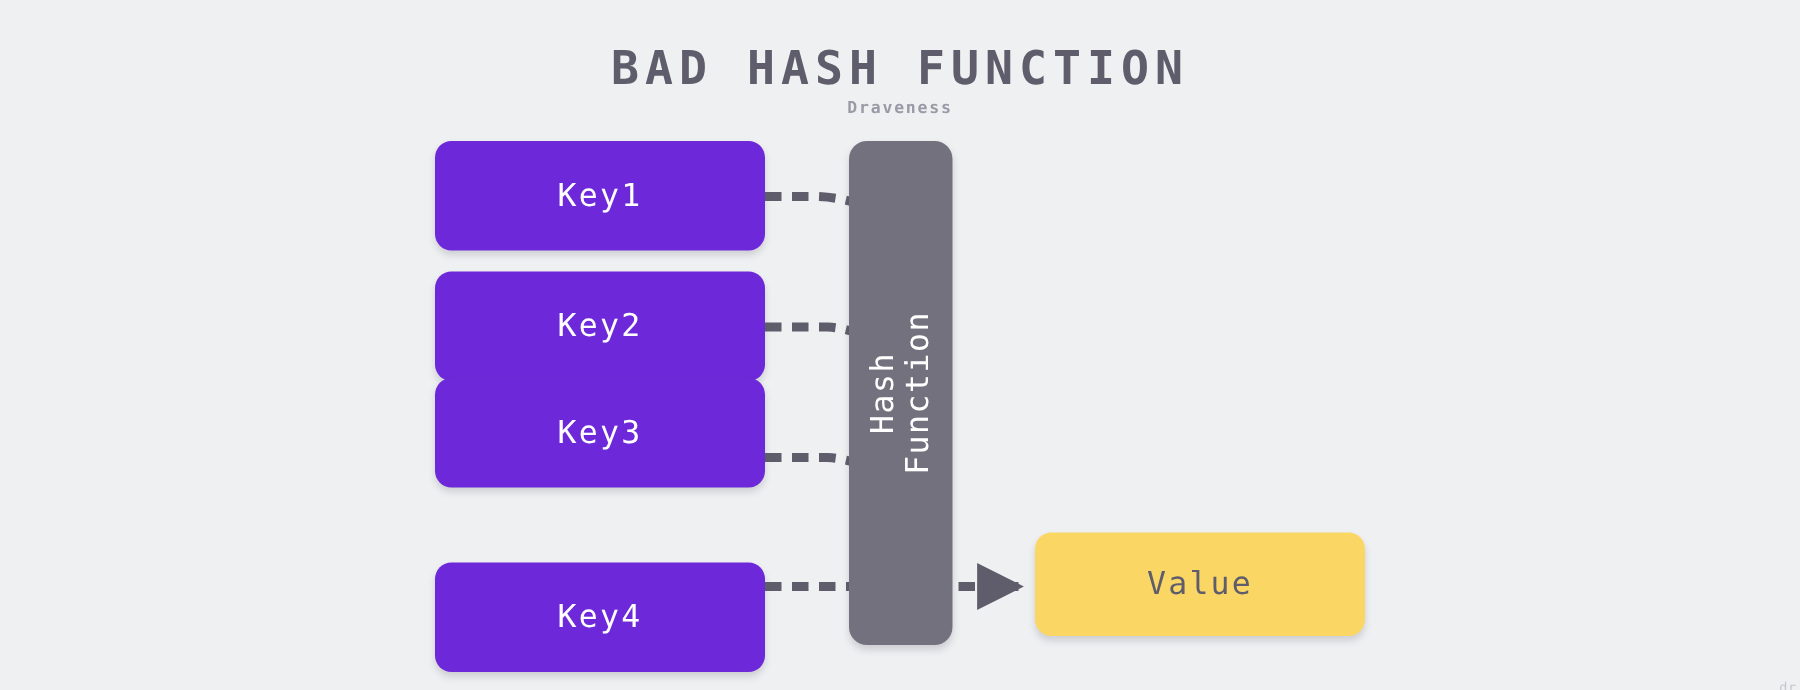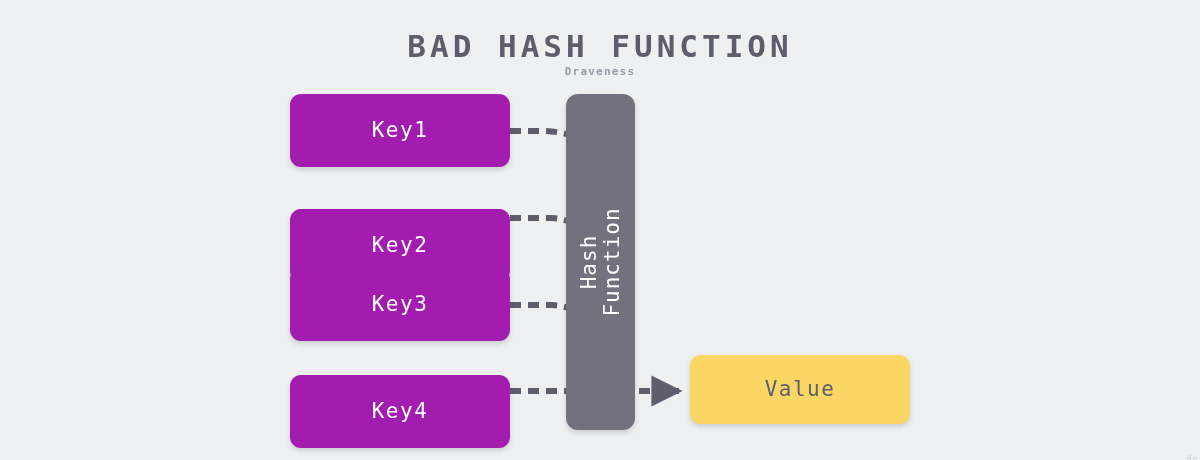--- a/index.html
+++ b/index.html
@@ -62,27 +62,27 @@
     font-size: 21px;
     letter-spacing: 1.5px;
     line-height: 1;
     white-space: pre;
   }
 
   .key-node {
     left: 290px;
     width: 220px;
     height: 73px;
-    background: #a21caf;
+    background: #6d28d9;
   }
   .key-node .node-label { color: #ffffff; }
 
   #key-node-0 { top: 94px; }
-  #key-node-1 { top: 181px; margin-top: 28px; }
-  #key-node-2 { top: 268px; }
+  #key-node-1 { top: 181px; }
+  #key-node-2 { top: 252px; }
   #key-node-3 { top: 375px; }
 
   #hash-node {
     left: 566px;
     top: 94px;
     width: 69px;
     height: 336px;
     background: #74717e;
     border-radius: 12px;
   }

